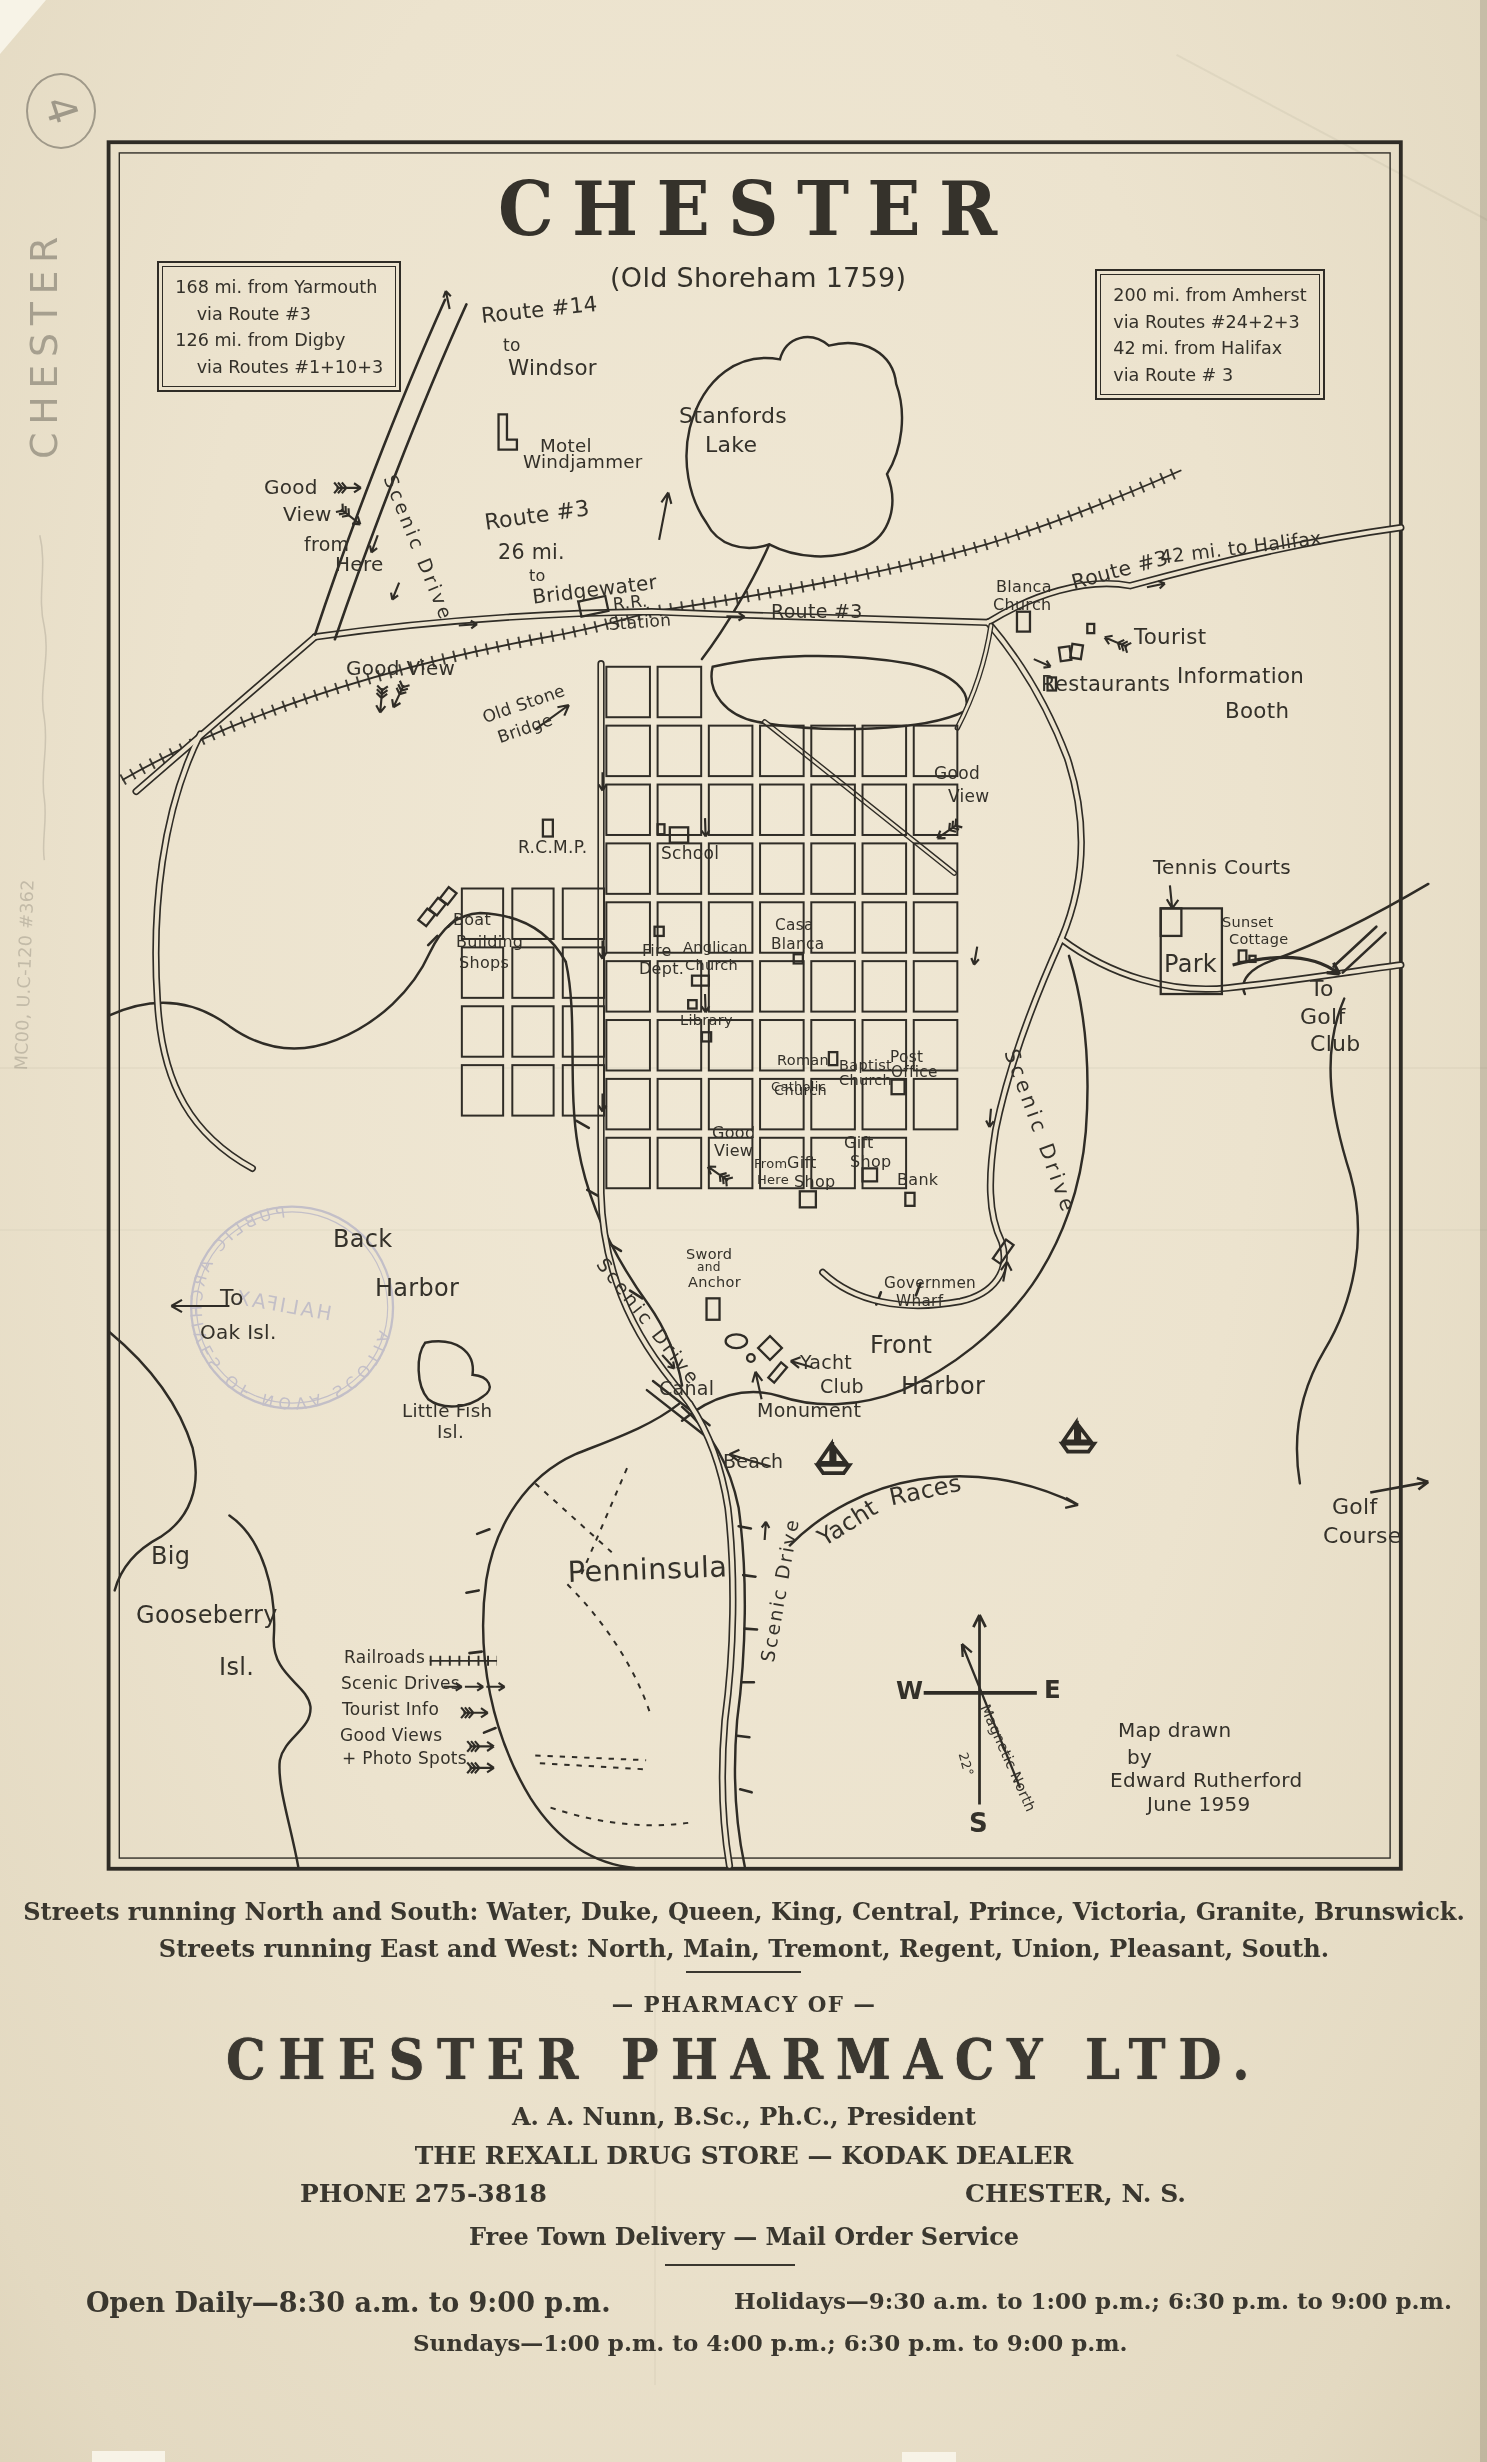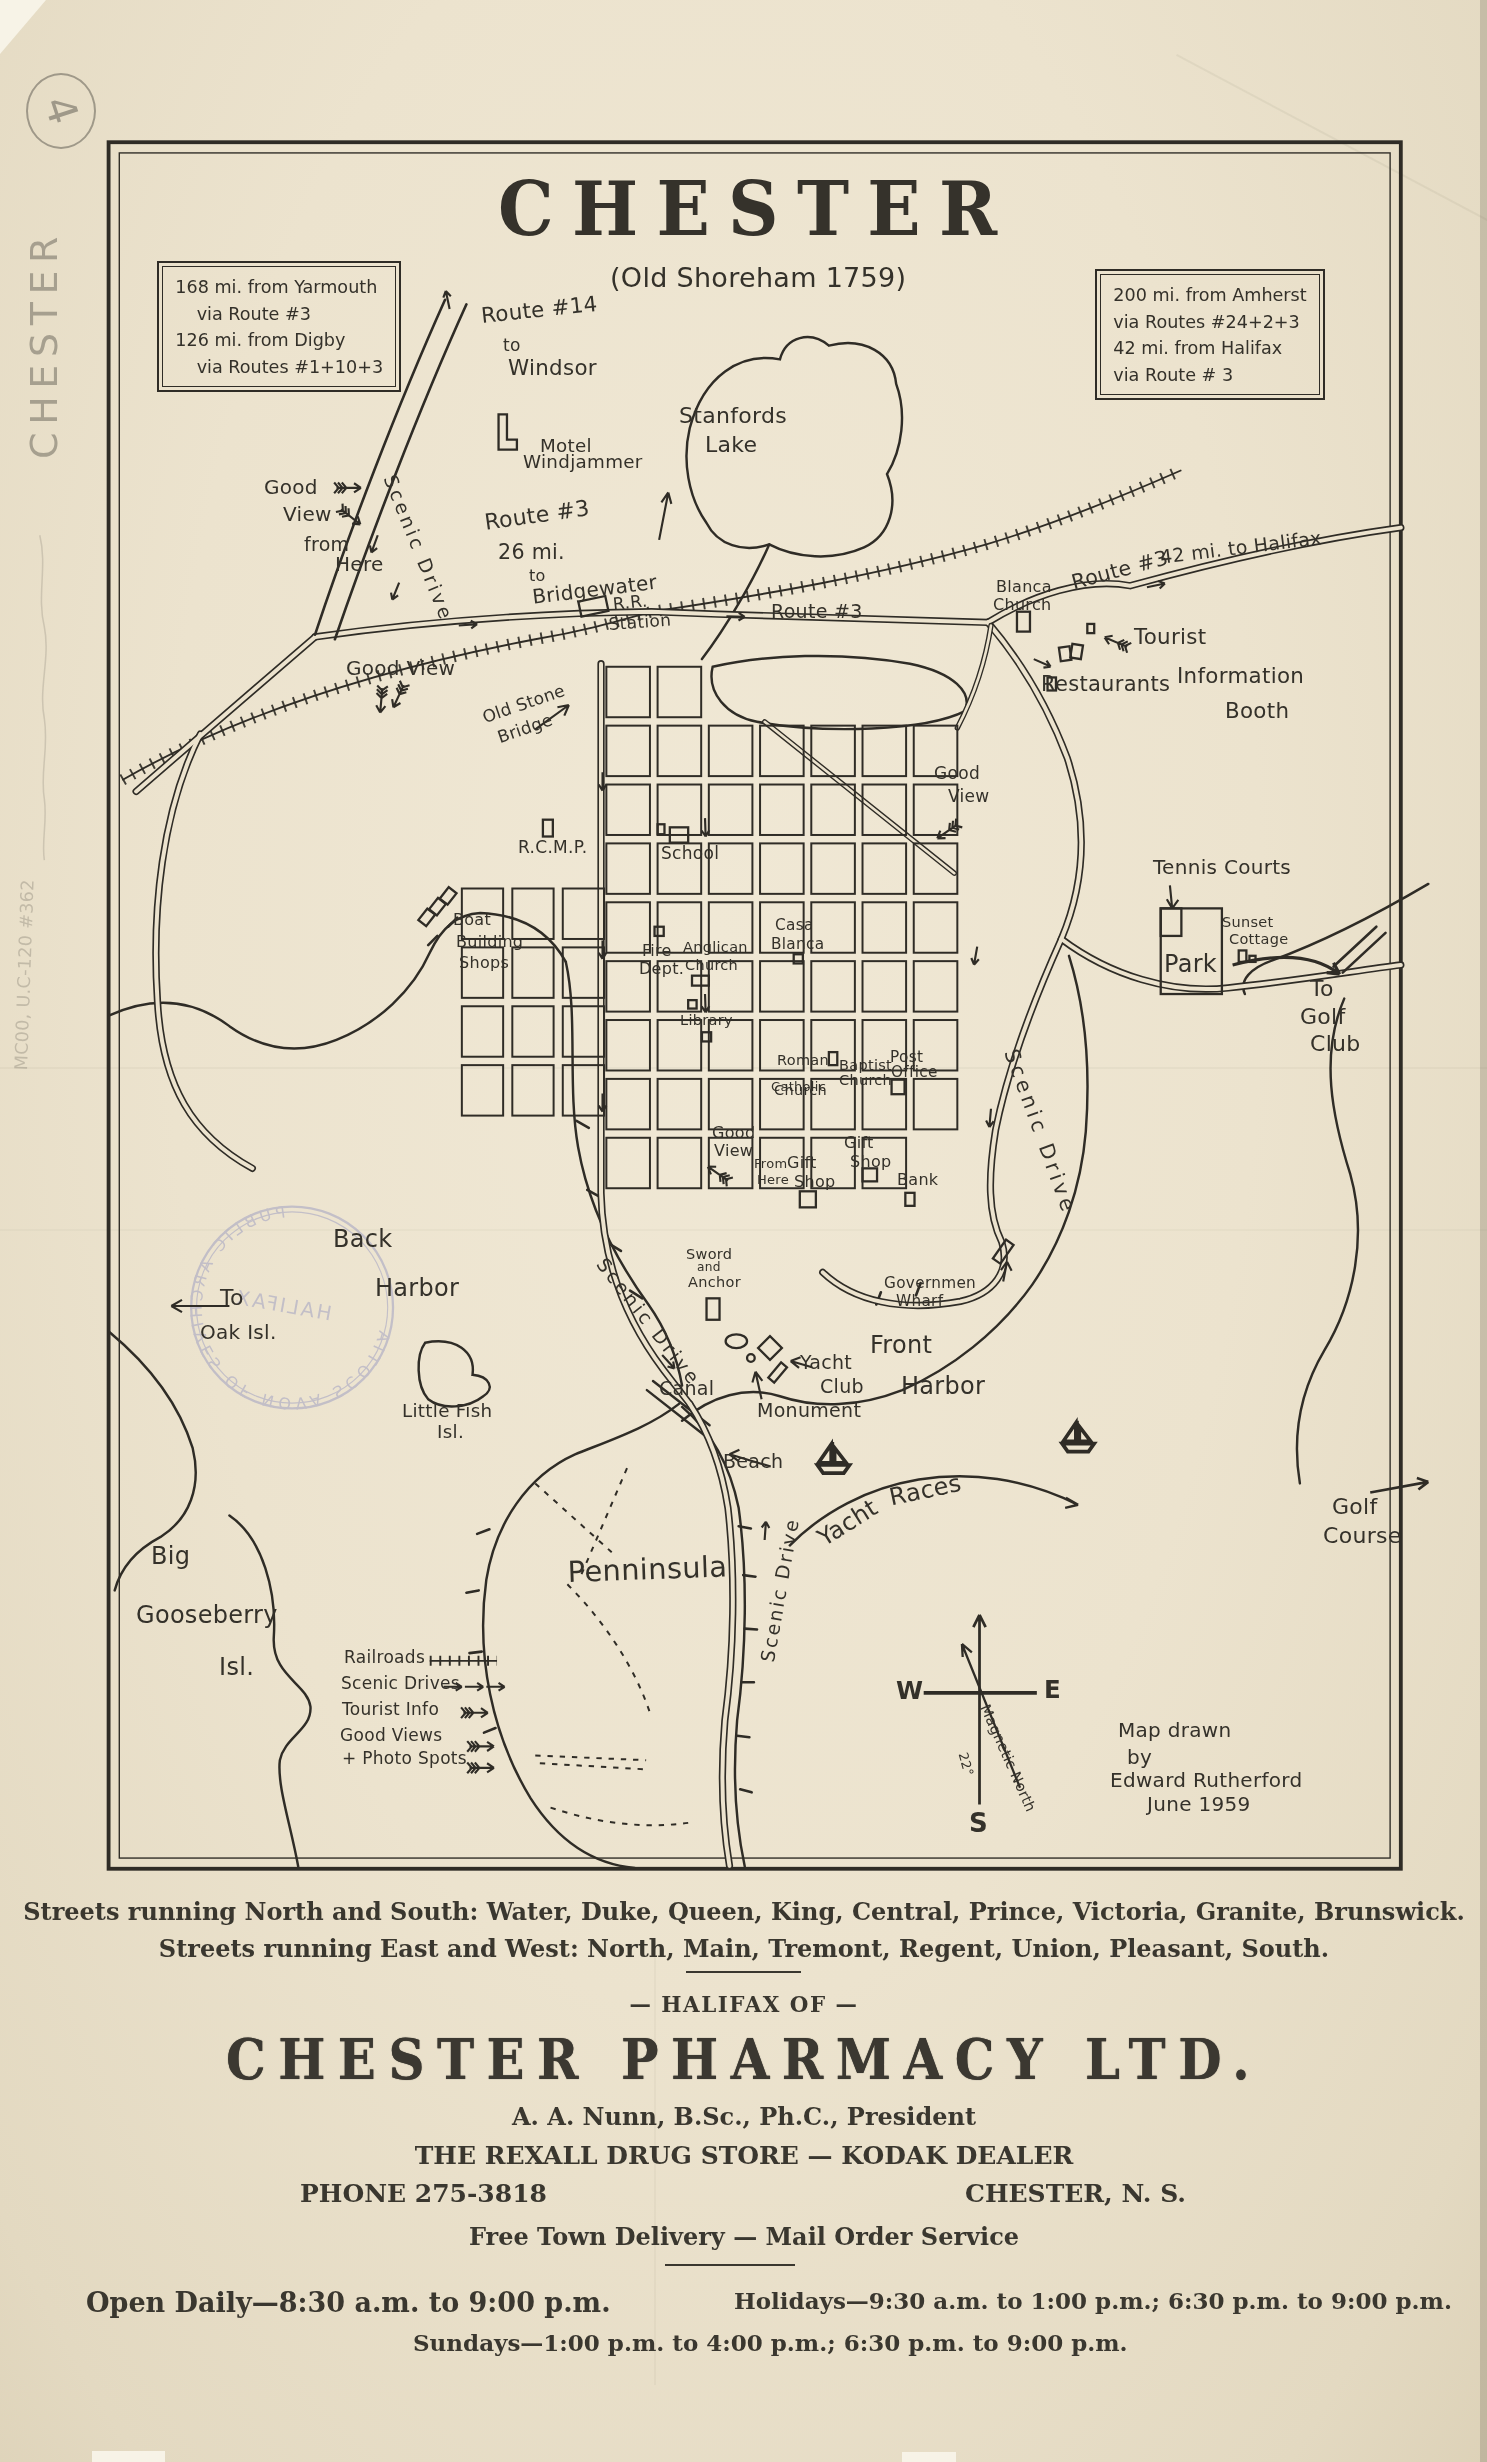--- a/index.html
+++ b/index.html
@@ -504,21 +504,21 @@
     </div>
     <div class="lbl pencil" style="left:23px;top:459px;font-size:38px;letter-spacing:7.6px;transform:rotate(-90deg);opacity:.72;">CHESTER</div>
     <div class="lbl pencil" style="left:12.2px;top:1070px;font-size:17.6px;transform:rotate(-88deg);opacity:.42;">MC00, U.C-120 #362</div>
   </div>
 
   <div>
     <div class="print ctr" style="top:1897px;font-size:24px;font-weight:600;">Streets running North and South: Water, Duke, Queen, King, Central, Prince, Victoria, Granite, Brunswick.</div>
     <div class="print ctr" style="top:1934px;font-size:24px;font-weight:600;">Streets running East and West: North, Main, Tremont, Regent, Union, Pleasant, South.</div>
     <div style="position:absolute;left:686px;top:1971px;width:115px;border-top:2.3px solid #3a372f;"></div>
 
-    <div class="print ctr" style="top:1992px;font-size:21.4px;font-weight:700;letter-spacing:1.5px;">— HALIFAX OF —</div>
+    <div class="print ctr" style="top:1992px;font-size:21.4px;font-weight:700;letter-spacing:1.5px;">— PHARMACY OF —</div>
     <div class="print ctr" style="top:2027px;font-size:49px;font-weight:700;letter-spacing:12.2px;transform:scale(1.02,1.14);transform-origin:50% 0;color:#3b3831;text-shadow:0 0 0.8px #3b3831;">CHESTER PHARMACY LTD.</div>
     <div class="print ctr" style="top:2102px;font-size:24px;font-weight:700;">A. A. Nunn, B.Sc., Ph.C., President</div>
     <div class="print ctr" style="top:2141px;font-size:25px;font-weight:700;">THE REXALL DRUG STORE — KODAK DEALER</div>
     <div class="print" style="left:300px;top:2179px;font-size:25px;font-weight:700;">PHONE 275-3818</div>
     <div class="print" style="left:965px;top:2179px;font-size:25px;font-weight:700;">CHESTER, N. S.</div>
     <div class="print ctr" style="top:2222px;font-size:24px;font-weight:700;">Free Town Delivery — Mail Order Service</div>
     <div style="position:absolute;left:665px;top:2264px;width:130px;border-top:2.3px solid #3a372f;"></div>
 
     <div class="print" style="left:86px;top:2287px;font-size:27px;font-weight:700;">Open Daily—8:30 a.m. to 9:00 p.m.</div>
     <div class="print" style="left:734px;top:2287px;font-size:23px;font-weight:700;">Holidays—9:30 a.m. to 1:00 p.m.; 6:30 p.m. to 9:00 p.m.</div>

